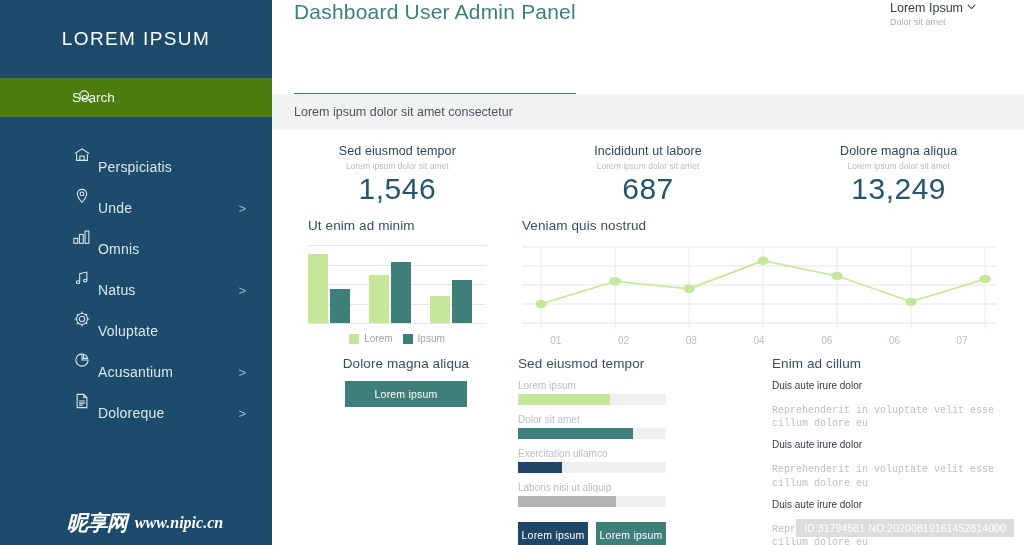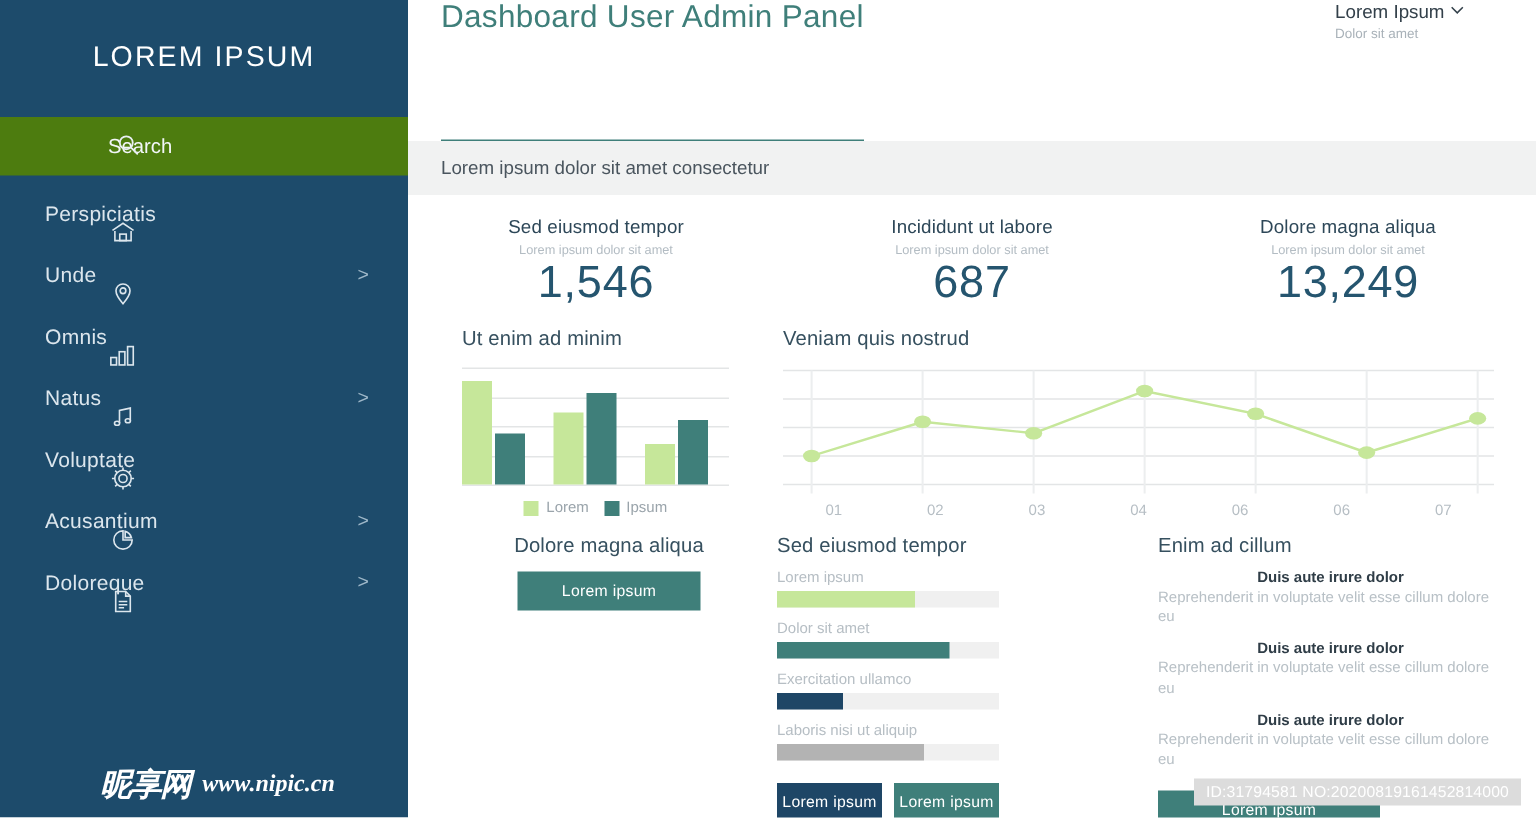--- a/index.html
+++ b/index.html
@@ -19,22 +19,22 @@
     height: 78px; display: flex; align-items: center; justify-content: center;
     color: #ffffff; font-size: 19px; letter-spacing: 1.4px; font-weight: 400;
   }
   .search-row {
     height: 39px; background: #4d7c0f; display: flex; align-items: center;
     padding-left: 72px; color: #f2f6f8; font-size: 13.5px;
     position: relative;
   }
   .nav { margin-top: 17px; }
   .nav-item {
-    height: 41px; display: flex; align-items: flex-start;
-    color: #dce6ed; font-size: 14px;
+    height: 41px; display: flex; align-items: flex-end;
+    padding-left: 68px; color: #dce6ed; font-size: 14px;
     position: relative;
   }
   .nav-item .ico {
     position: absolute; left: 72px; top: 50%; transform: translateY(-50%);
     width: 20px; height: 20px; display: flex; align-items: center; justify-content: center;
   }
   .nav-item .lbl { margin-left: 30px; letter-spacing: .2px; }
   .nav-item .chev {
     position: absolute; right: 26px; color: #9fb8c9; font-size: 13px;
   }
@@ -116,22 +116,22 @@
   .btn-navy { background: #1e4666; }
   .donut-btn { width: 122px; margin: 10px auto 0; }
 
   .prog-label { font-size: 10px; color: #b6bec4; margin-top: 9px; margin-bottom: 3px; }
   .prog-track { height: 11px; background: #f0f0f0; width: 148px; }
   .prog-fill { height: 11px; }
   .prog-btns { display: flex; gap: 8px; margin-top: 15px; }
   .prog-btns .btn { width: 70px; }
 
   .art { margin-top: 9px; }
-  .art-h { font-size: 10px; color: #2f3d47; font-weight: 700; text-align: center; }
-  .art-p { font-size: 10px; color: #b8c0c6; line-height: 1.32; margin-top: 1px; }
+  .art-h { font-size: 10px; color: #2f3d47; font-weight: 400; }
+  .art-p { font-size: 10px; color: #b8c0c6; line-height: 1.32; margin-top: 13px; font-family: Liberation Mono, monospace; }
   .list-btn { width: 148px; margin-top: 14px; }
 
   .idbar {
     position: absolute; right: 10px; bottom: 8px; background: #dcdcdc;
     color: #ffffff; font-size: 10.5px; padding: 3px 8px; letter-spacing: .1px;
   }
 </style>
 </head>
 <body>
 

